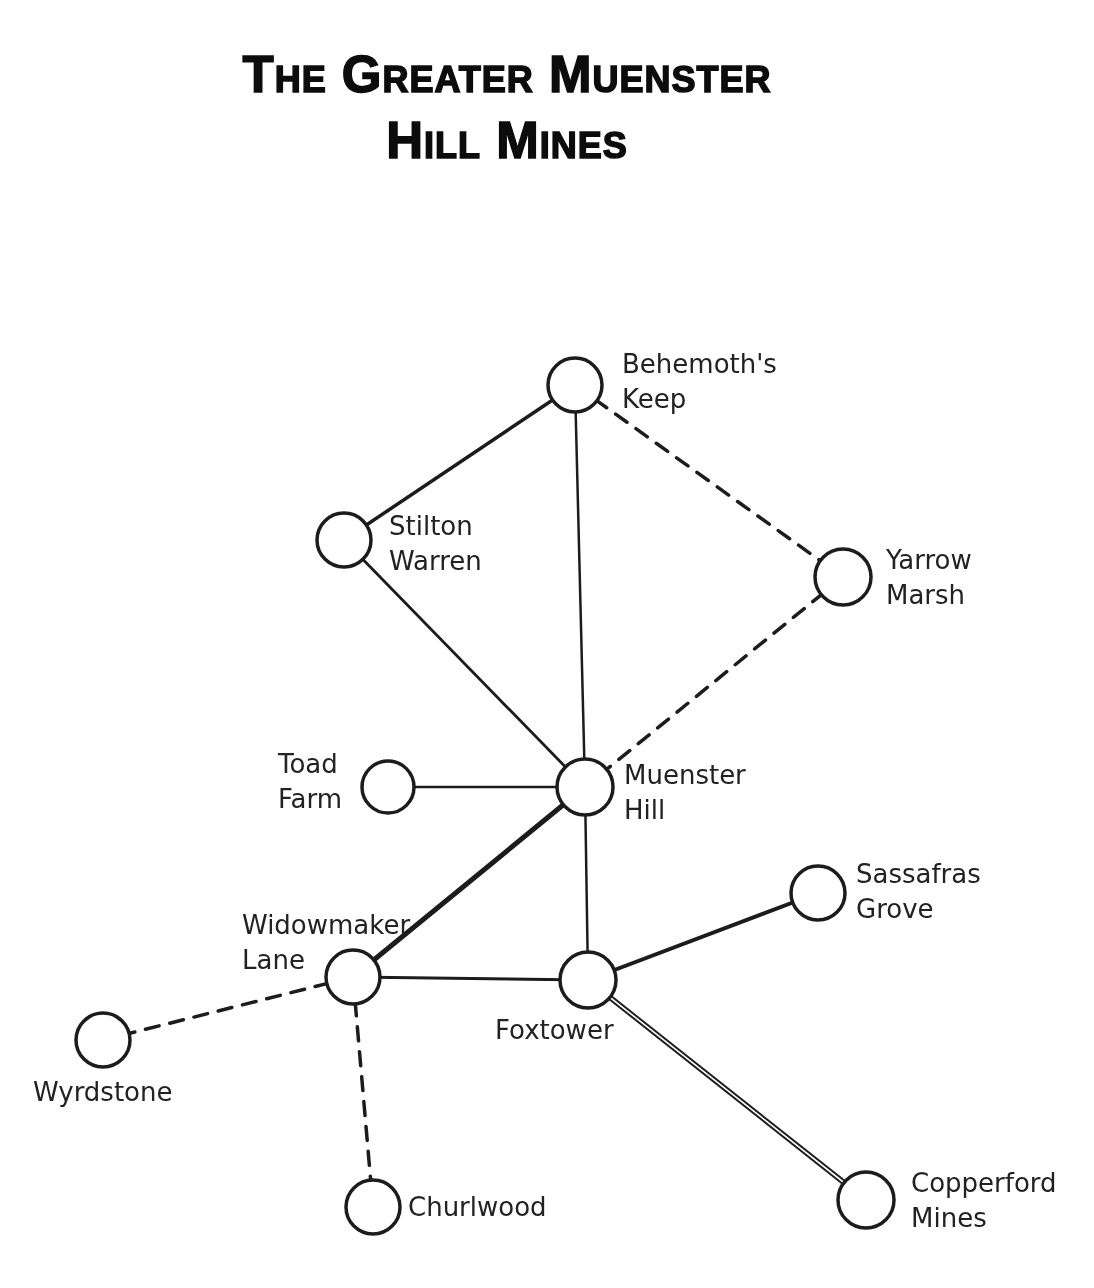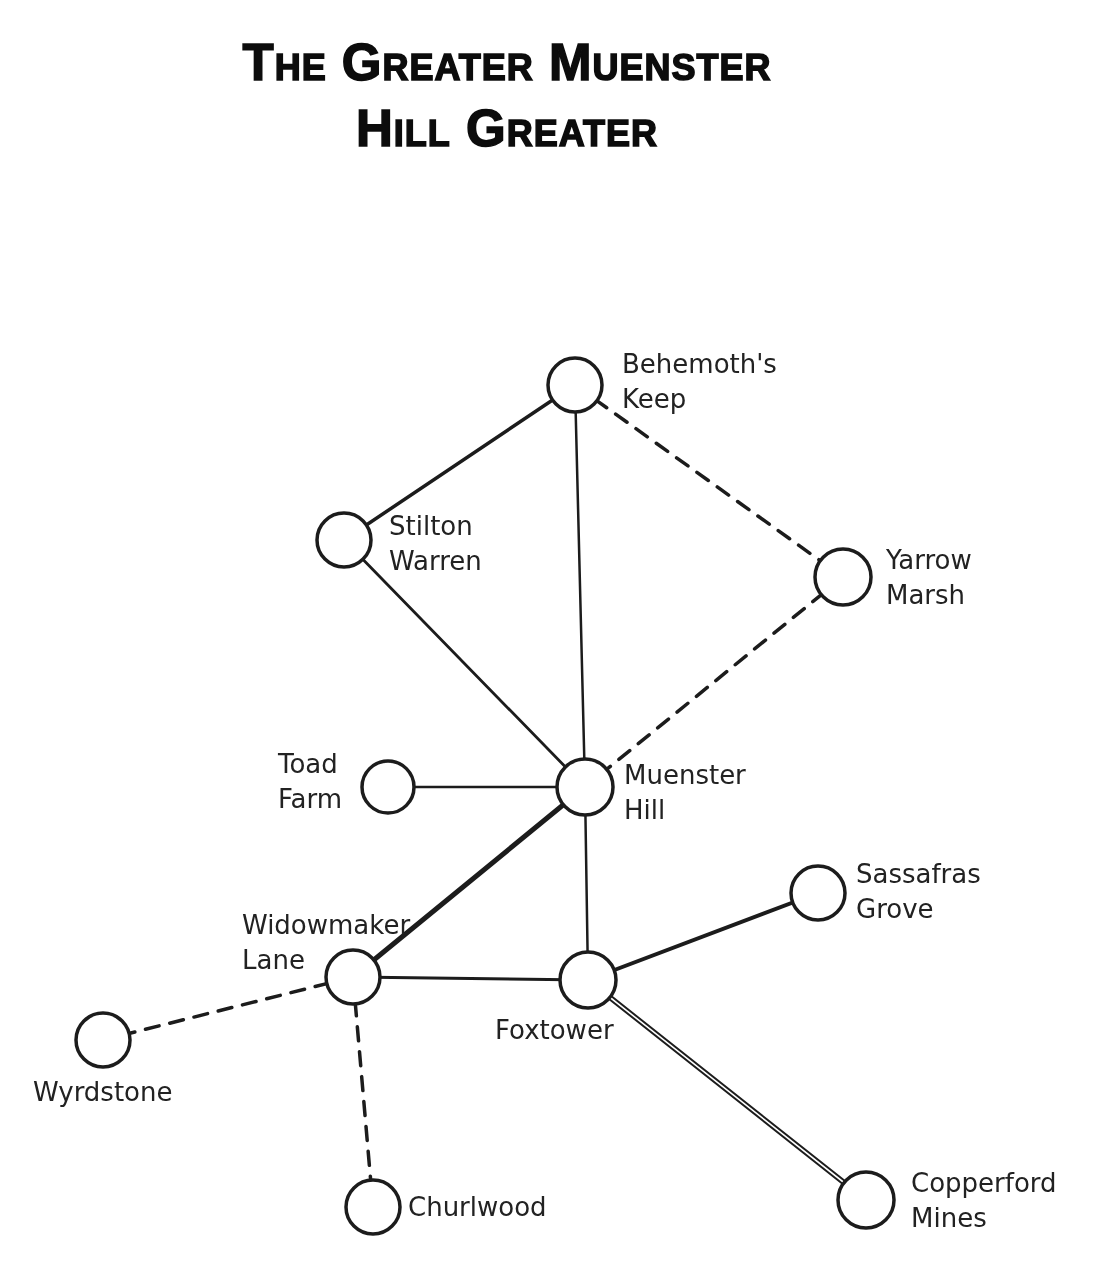--- a/index.html
+++ b/index.html
@@ -10,21 +10,21 @@
   .page {
     position: relative;
     width: 1094px;
     height: 1288px;
     background: #ffffff;
     overflow: hidden;
     font-family: "DejaVu Sans", sans-serif;
   }
   .title {
     position: absolute;
-    top: 30px;
+    top: 42px;
     left: 0;
     width: 1014px;
     margin: 0;
     text-align: center;
     font-family: "Liberation Sans", sans-serif;
     font-variant: small-caps;
     font-weight: 900;
     font-size: 51px;
     line-height: 66px;
     letter-spacing: 1px;
@@ -44,21 +44,21 @@
     font-size: 26px;
     fill: #222222;
   }
 </style>
 </head>
 <body>
 
 <div class="page">
   <h1 class="title">
     <span class="title-line">The Greater Muenster</span>
-    <span class="title-line">Hill Greater</span>
+    <span class="title-line">Hill Mines</span>
   </h1>
   <svg id="graph" width="1094" height="1288" viewBox="0 0 1094 1288">
       <line x1="575" y1="385" x2="344" y2="540" stroke="#1c1c1c" stroke-width="3.5" stroke-linecap="round"></line>
       <line x1="575" y1="385" x2="585" y2="787" stroke="#1c1c1c" stroke-width="2.5" stroke-linecap="round"></line>
       <line x1="575" y1="385" x2="843" y2="577" stroke="#1c1c1c" stroke-width="3.5" stroke-linecap="round" stroke-dasharray="14 11"></line>
       <line x1="843" y1="577" x2="585" y2="787" stroke="#1c1c1c" stroke-width="3.5" stroke-linecap="round" stroke-dasharray="14 11"></line>
       <line x1="344" y1="540" x2="585" y2="787" stroke="#1c1c1c" stroke-width="2.8" stroke-linecap="round"></line>
       <line x1="388" y1="787" x2="585" y2="787" stroke="#1c1c1c" stroke-width="2.6" stroke-linecap="round"></line>
       <line x1="585" y1="787" x2="353" y2="977" stroke="#1c1c1c" stroke-width="5" stroke-linecap="round"></line>
       <line x1="585" y1="787" x2="588" y2="980" stroke="#1c1c1c" stroke-width="2.5" stroke-linecap="round"></line>

